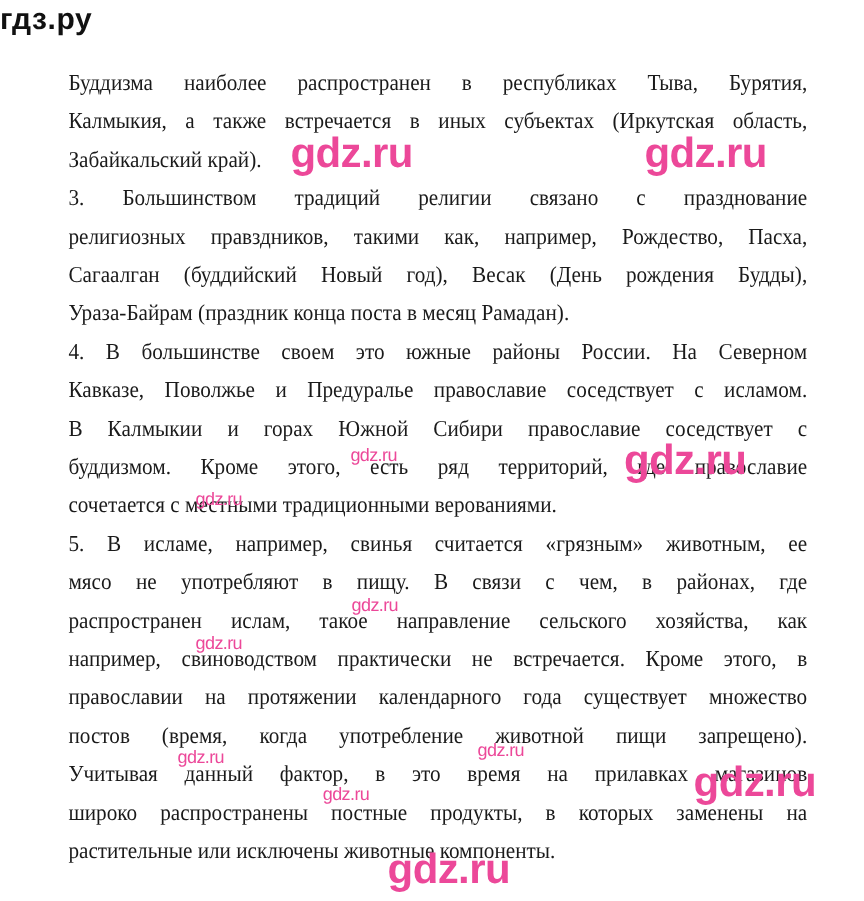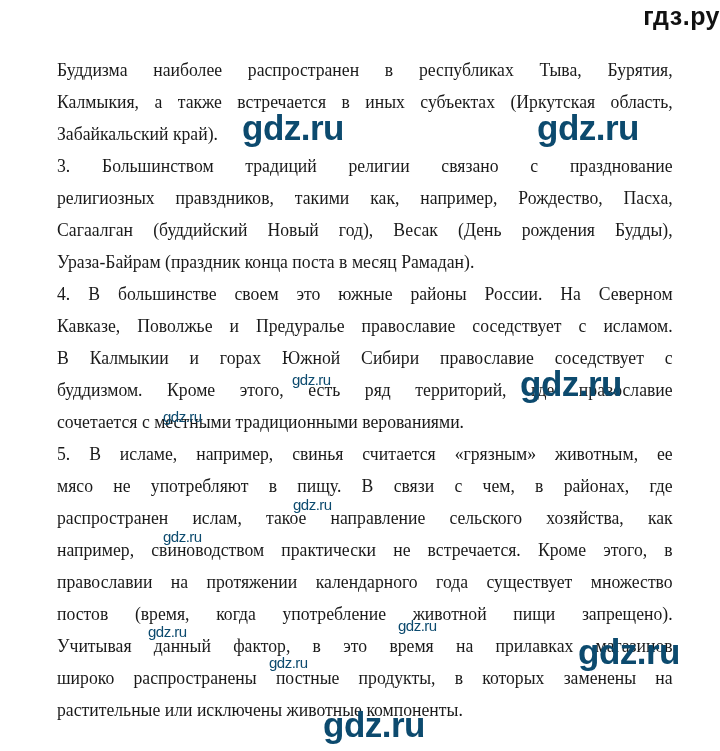--- a/index.html
+++ b/index.html
@@ -1,34 +1,34 @@
 <!DOCTYPE html>
 <html><head>
 <meta charset="utf-8">
 <style>
   html, body { margin:0; padding:0; background:#ffffff; }
   body { width:720px; height:751px; position:relative; overflow:hidden; }
   .header {
-    position:absolute; left:0; top:2px; width:720px; text-align:right;
+    position:absolute; left:0; top:2px; width:720px; text-align:left;
     font-family:"Liberation Sans", sans-serif; font-weight:bold; font-size:25px;
     color:#111; letter-spacing:0.5px;
   }
   .content {
     position:absolute; left:57px; top:54px; width:616px;
     font-family:"Liberation Serif", serif; font-size:19px; line-height:32px;
     color:#1a1a1a; transform:scaleX(0.93); transform-origin:left top;
   }
   .content .line {
     display:block; height:32px; white-space:nowrap;
     text-align:justify; text-align-last:justify;
     width:662px;
   }
   .content .line.last { text-align-last:left; }
   .wm {
-    position:absolute; font-family:"Liberation Sans", sans-serif; color:#0c4a6e;
+    position:absolute; font-family:"Liberation Sans", sans-serif; color:#ec4899;
     white-space:nowrap;
   }
   .wm.big { font-weight:bold; font-size:35px; letter-spacing:-0.5px; }
   .wm.small { font-size:15px; letter-spacing:-0.5px; }
 </style>
 </head>
 <body>
 
 <div class="header">гдз.ру</div>
 

